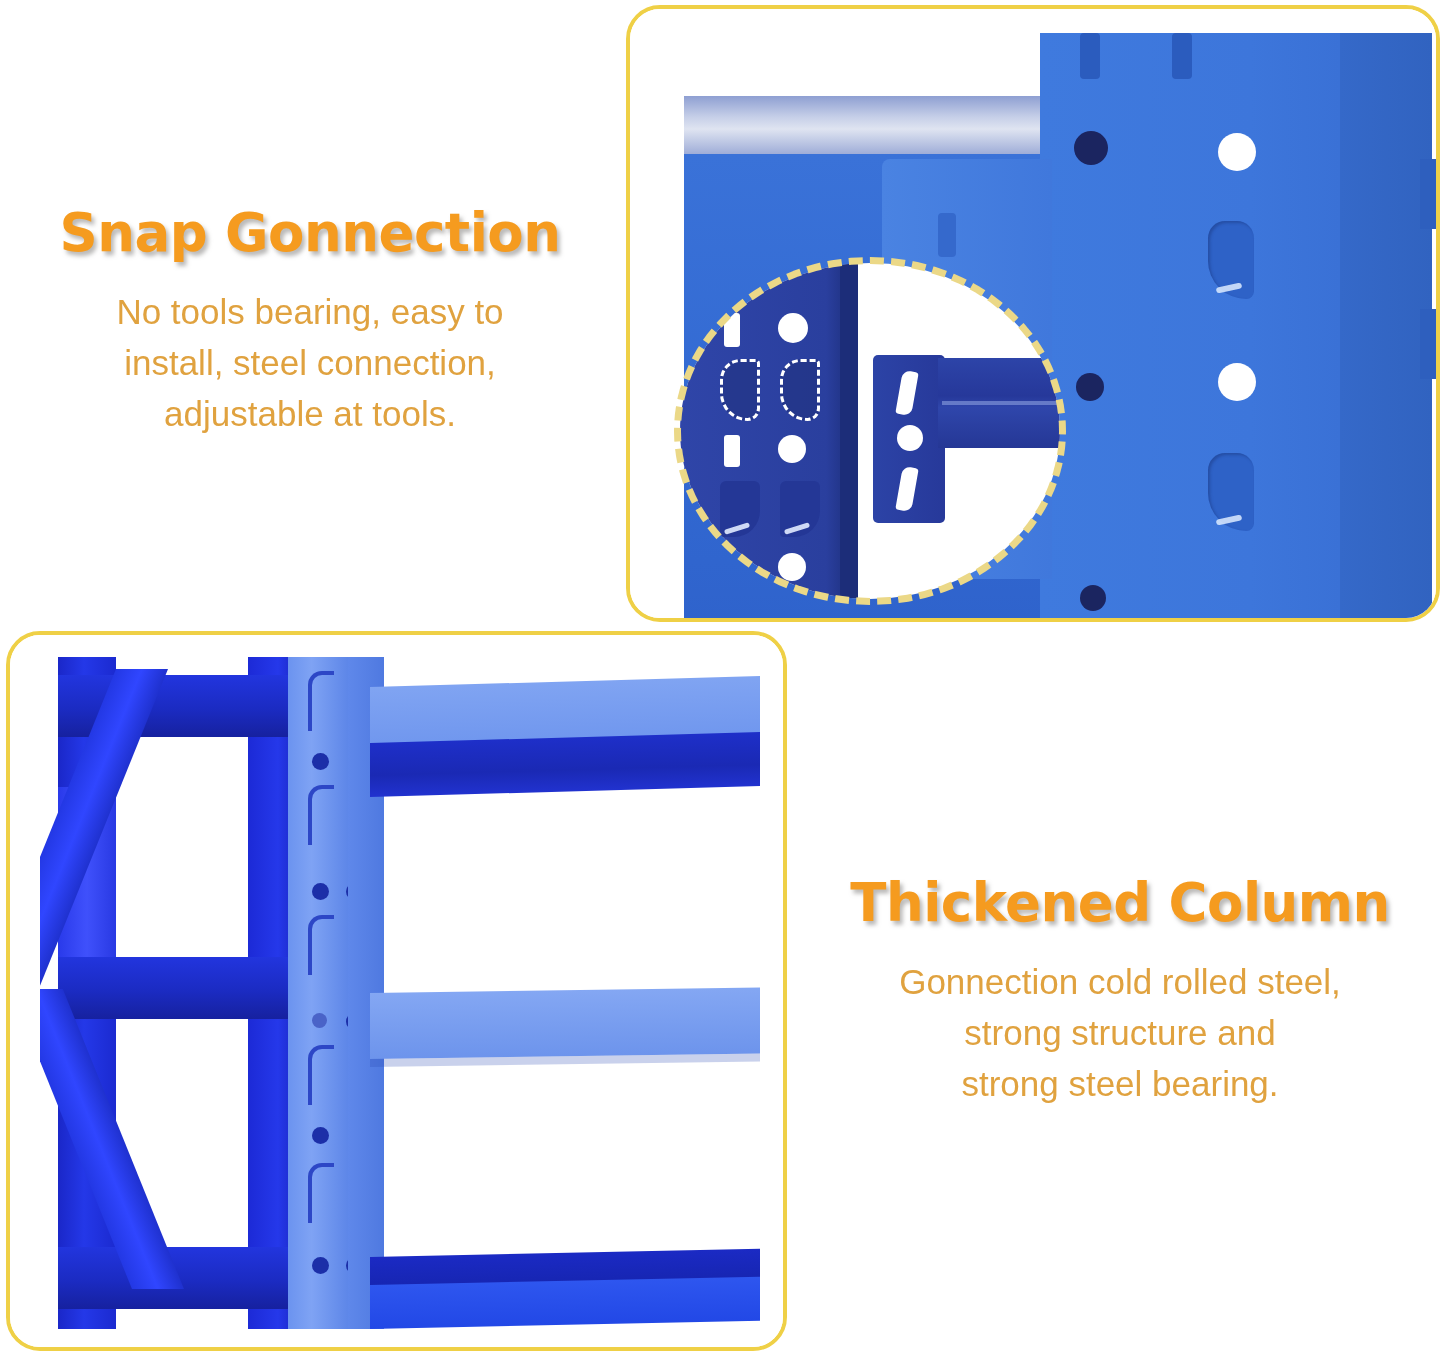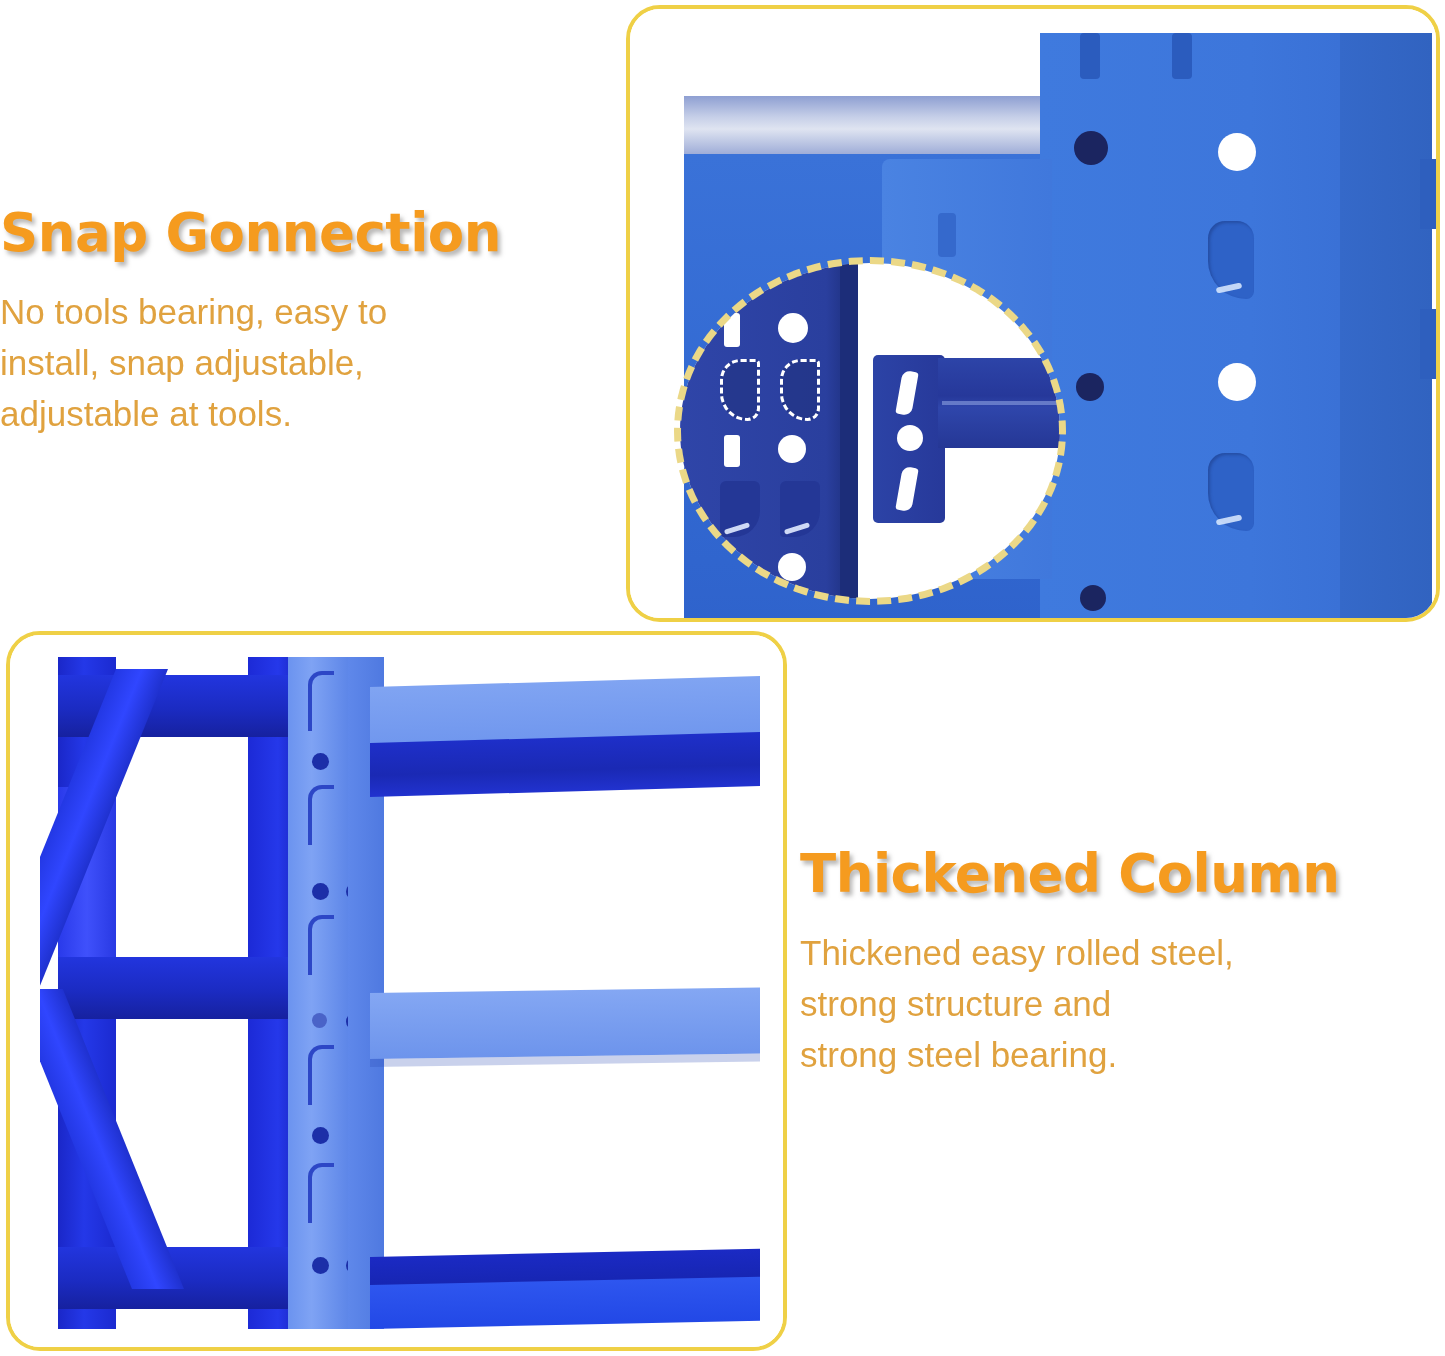--- a/index.html
+++ b/index.html
@@ -33,29 +33,30 @@
   #panel-column {
     left: 6px;
     top: 631px;
     width: 781px;
     height: 720px;
   }
 
   
   .text-block {
     position: absolute;
+    text-align: center;
   }
   #text-snap {
     left: 0px;
     top: 205px;
     width: 620px;
   }
   #text-column {
     left: 800px;
-    top: 846px;
+    top: 875px;
     width: 640px;
   }
 
   .heading {
     font-family: "DejaVu Sans", sans-serif;
     font-weight: bold;
     font-size: 54px;
     letter-spacing: -0.5px;
     color: #F59B1F;
     margin: 0 0 26px 0;
@@ -465,25 +466,25 @@
       <div class="col-beam" id="col-beam-bot-light"></div>
 
     </div>
   </div>
 </div>
 
 <div class="text-block" id="text-snap">
   <div class="heading">Snap Gonnection</div>
   <div class="body-copy">
     <span class="line">No tools bearing, easy to</span>
-    <span class="line">install, snap adjustable,</span>
+    <span class="line">install, steel connection,</span>
     <span class="line">adjustable at tools.</span>
   </div>
 </div>
 
 <div class="text-block" id="text-column">
   <div class="heading">Thickened Column</div>
   <div class="body-copy">
-    <span class="line">Thickened easy rolled steel,</span>
+    <span class="line">Gonnection cold rolled steel,</span>
     <span class="line">strong structure and</span>
     <span class="line">strong steel bearing.</span>
   </div>
 </div>
 
 </body></html>

